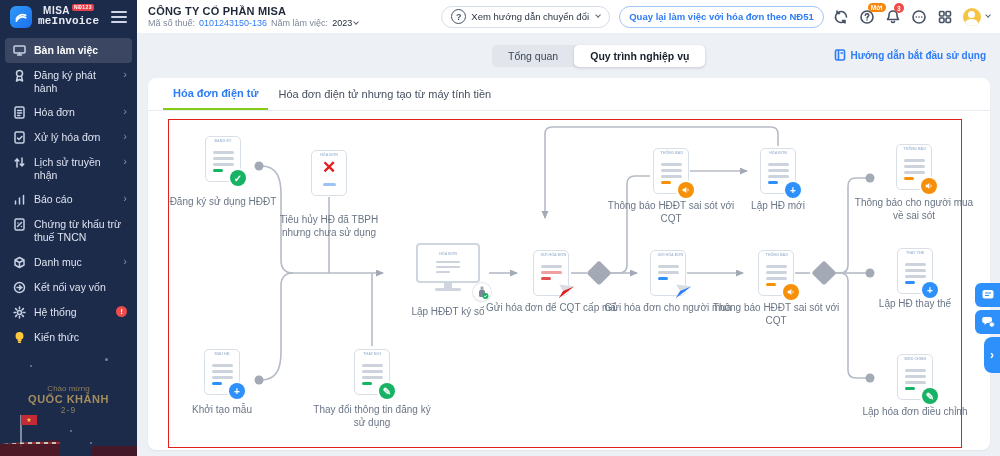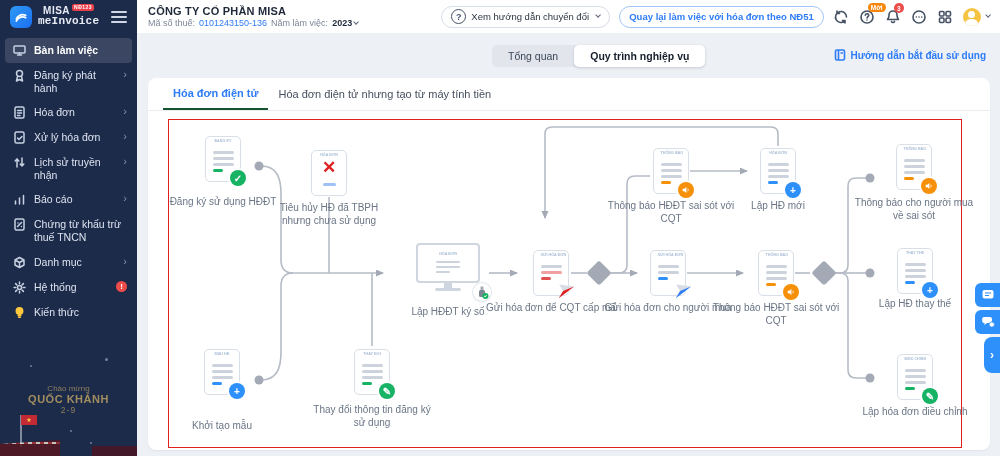--- a/index.html
+++ b/index.html
@@ -34,21 +34,21 @@
   .decorA::before { content:""; position:absolute; top:2px; left:0; width:100%; height:2px; background:repeating-linear-gradient(90deg,#a33 0 4px,#e8e0d0 4px 8px); }
   .decorB { position:absolute; bottom:0; right:0; width:45px; height:10px; background:#4e1420; opacity:.8; }
   .spark { position:absolute; border-radius:50%; background:#cfd6e6; opacity:.5; }
 
   
   #header { position:absolute; left:137px; top:0; width:863px; height:33px; background:#fff; display:flex; align-items:center; }
   #coBlock { margin-left:11px; line-height:1.15; }
   .co-name { font-size:11px; font-weight:bold; color:#1e2838; letter-spacing:.2px; }
   .co-sub { font-size:9px; color:#7d8798; display:flex; gap:4px; align-items:center; }
   .co-sub .tax { color:#2e7cf6; cursor:pointer; }
-  .co-sub .year { color:#1e2838; font-weight:bold; cursor:pointer; }
+  .co-sub .year { color:#1e2838; font-weight:normal; cursor:pointer; }
   .caret { display:inline-block; border:solid #5c6778; border-width:0 1.2px 1.2px 0; padding:1.6px; transform:rotate(45deg); position:relative; top:-1.5px; margin-left:2px; }
   #hright { margin-left:auto; display:flex; align-items:center; gap:9px; padding-right:10px; }
   .pill { display:flex; align-items:center; gap:5px; height:22px; border-radius:12px; font-size:9.5px; padding:0 9px; cursor:pointer; white-space:nowrap; }
   .pill.gray { border:1px solid #d8dee8; color:#2b3442; }
   .pill.blue { border:1px solid #a5c6f8; color:#2e7cf6; font-weight:bold; }
   .hic { position:relative; width:17px; height:17px; display:flex; align-items:center; justify-content:center; cursor:pointer; }
   .hic svg { width:16px; height:16px; stroke:#465264; fill:none; stroke-width:1.6; stroke-linecap:round; stroke-linejoin:round; }
   .bubble { position:absolute; font-size:6.5px; font-weight:bold; color:#fff; border-radius:7px; padding:1px 3px; top:-5px; left:9px; }
   .bubble.orange { background:#f7860b; }
   .bubble.red { background:#ee4b4b; border-radius:50%; width:10px; height:10px; display:flex; align-items:center; justify-content:center; padding:0; }
@@ -61,21 +61,21 @@
   #seg { position:absolute; left:492px; top:45px; display:flex; background:#e2e6ec; border-radius:5px; cursor:pointer; }
   .seg-btn { font-size:10.5px; padding:5px 16px; border-radius:5px; color:#3c4656; }
   .seg-btn.on { background:#fff; font-weight:bold; color:#171f2c; box-shadow:0 1px 3px rgba(20,30,60,.18); }
   #guideLink { position:absolute; right:14px; top:49px; display:flex; gap:5px; align-items:center; color:#2e7cf6; font-size:10px; font-weight:bold; cursor:pointer; }
   #guideLink svg { width:12px; height:12px; stroke:#2e7cf6; fill:none; stroke-width:1.6; }
 
   
   #card { position:absolute; left:148px; top:78px; width:842px; height:372px; background:#fff; border-radius:8px; box-shadow:0 1px 2px rgba(25,35,60,.06); }
   #subtabs { display:flex; align-items:stretch; height:33px; border-bottom:1px solid #e9ecf1; padding-left:15px; }
   .stab { font-size:11px; display:flex; align-items:center; padding:0 10px; color:#454f5f; cursor:pointer; }
-  .stab.on { color:#2e7cf6; font-weight:bold; border-bottom:2px solid #14532d; }
+  .stab.on { color:#2e7cf6; font-weight:bold; border-bottom:2px solid #84cc16; }
   #redbox { position:absolute; left:20px; top:41px; width:794px; height:329px; border:1.5px solid #e01f1f; }
   #flow { position:relative; width:100%; height:100%; }
   .wires { position:absolute; left:0; top:0; width:794px; height:329px; }
 
   
   .fnode { position:absolute; width:130px; display:flex; flex-direction:column; align-items:center; cursor:pointer; }
   .doc { position:relative; width:36px; height:46px; background:#fff; border:1.5px solid #d9dfe7; border-radius:5px; }
   .doc-head { position:absolute; top:2px; left:0; right:0; text-align:center; font-size:6px; font-weight:bold; color:#a9bdd6; transform:scale(.62); transform-origin:center top; white-space:nowrap; }
   .dl { position:absolute; left:7px; height:2.5px; border-radius:2px; background:#ccd3dc; width:21px; }
   .dl1{top:14px} .dl2{top:20px} .dl3{top:26px}
@@ -195,20 +195,29 @@
       <span class="lbl">Chứng từ khấu trừ thuế TNCN</span>
     </div>
     <div class="mi">
       <span class="ic">
           <svg viewBox="0 0 13 13">
             <path d="M6.5 1.5l4.5 2.5v5L6.5 11.5 2 9V4z M2 4l4.5 2.5L11 4M6.5 6.5v5"></path>
           </svg>
         </span>
       <span class="lbl">Danh mục</span>
         <span class="chev">›</span>
+    </div>
+    <div class="mi">
+      <span class="ic">
+          <svg viewBox="0 0 13 13">
+            <circle cx="6.5" cy="6.5" r="5"></circle>
+            <path d="M4 6.5h5M6.5 4.5l2 2-2 2"></path>
+          </svg>
+        </span>
+      <span class="lbl">Kết nối vay vốn</span>
     </div>
     <div class="mi">
       <span class="ic">
           <svg viewBox="0 0 13 13">
             <circle cx="6.5" cy="6.5" r="2"></circle>
             <path d="M6.5 1v1.8M6.5 10.2V12M12 6.5h-1.8M2.8 6.5H1M10.4 2.6L9.1 3.9M3.9 9.1l-1.3 1.3M10.4 10.4L9.1 9.1M3.9 3.9L2.6 2.6"></path>
           </svg>
         </span>
       <span class="lbl">Hệ thống</span>
       <span class="alert">!</span>
@@ -368,33 +377,33 @@
         </div>
         <div class="nlabel" style="margin-top:14px">Đăng ký sử dụng HĐĐT</div>
       </div>
 
       <div class="fnode" style="left:95px;top:30px">
         <div class="doc">
           <span class="doc-head">HÓA ĐƠN</span>
           <span class="redx">✕</span>
           <span class="dl" style="top:32px;left:11px;width:13px;background:#9ec2f5"></span>
         </div>
-        <div class="nlabel" style="margin-top:6px">Tiêu hủy HĐ đã TBPH nhưng chưa sử dụng</div>
+        <div class="nlabel" style="margin-top:18px">Tiêu hủy HĐ đã TBPH nhưng chưa sử dụng</div>
       </div>
 
       <div class="fnode" style="left:-12px;top:229px">
         <div class="doc">
           <span class="doc-head">MẪU HĐ</span>
           <span class="dl dl1"></span>
             <span class="dl dl2"></span>
             <span class="dl dl3"></span>
             <span class="dl dla" style="background:#2e90fa"></span>
           <span class="badge b-blue">+</span>
         </div>
-        <div class="nlabel" style="margin-top:25px">Khởi tạo mẫu</div>
+        <div class="nlabel" style="margin-top:9px">Khởi tạo mẫu</div>
       </div>
 
       <div class="fnode" style="left:138px;top:229px">
         <div class="doc">
           <span class="doc-head">THAY ĐỔI</span>
           <span class="dl dl1"></span>
             <span class="dl dl2"></span>
             <span class="dl dl3"></span>
             <span class="dl dla" style="background:#16b364"></span>
           <span class="badge b-green">✎</span>

